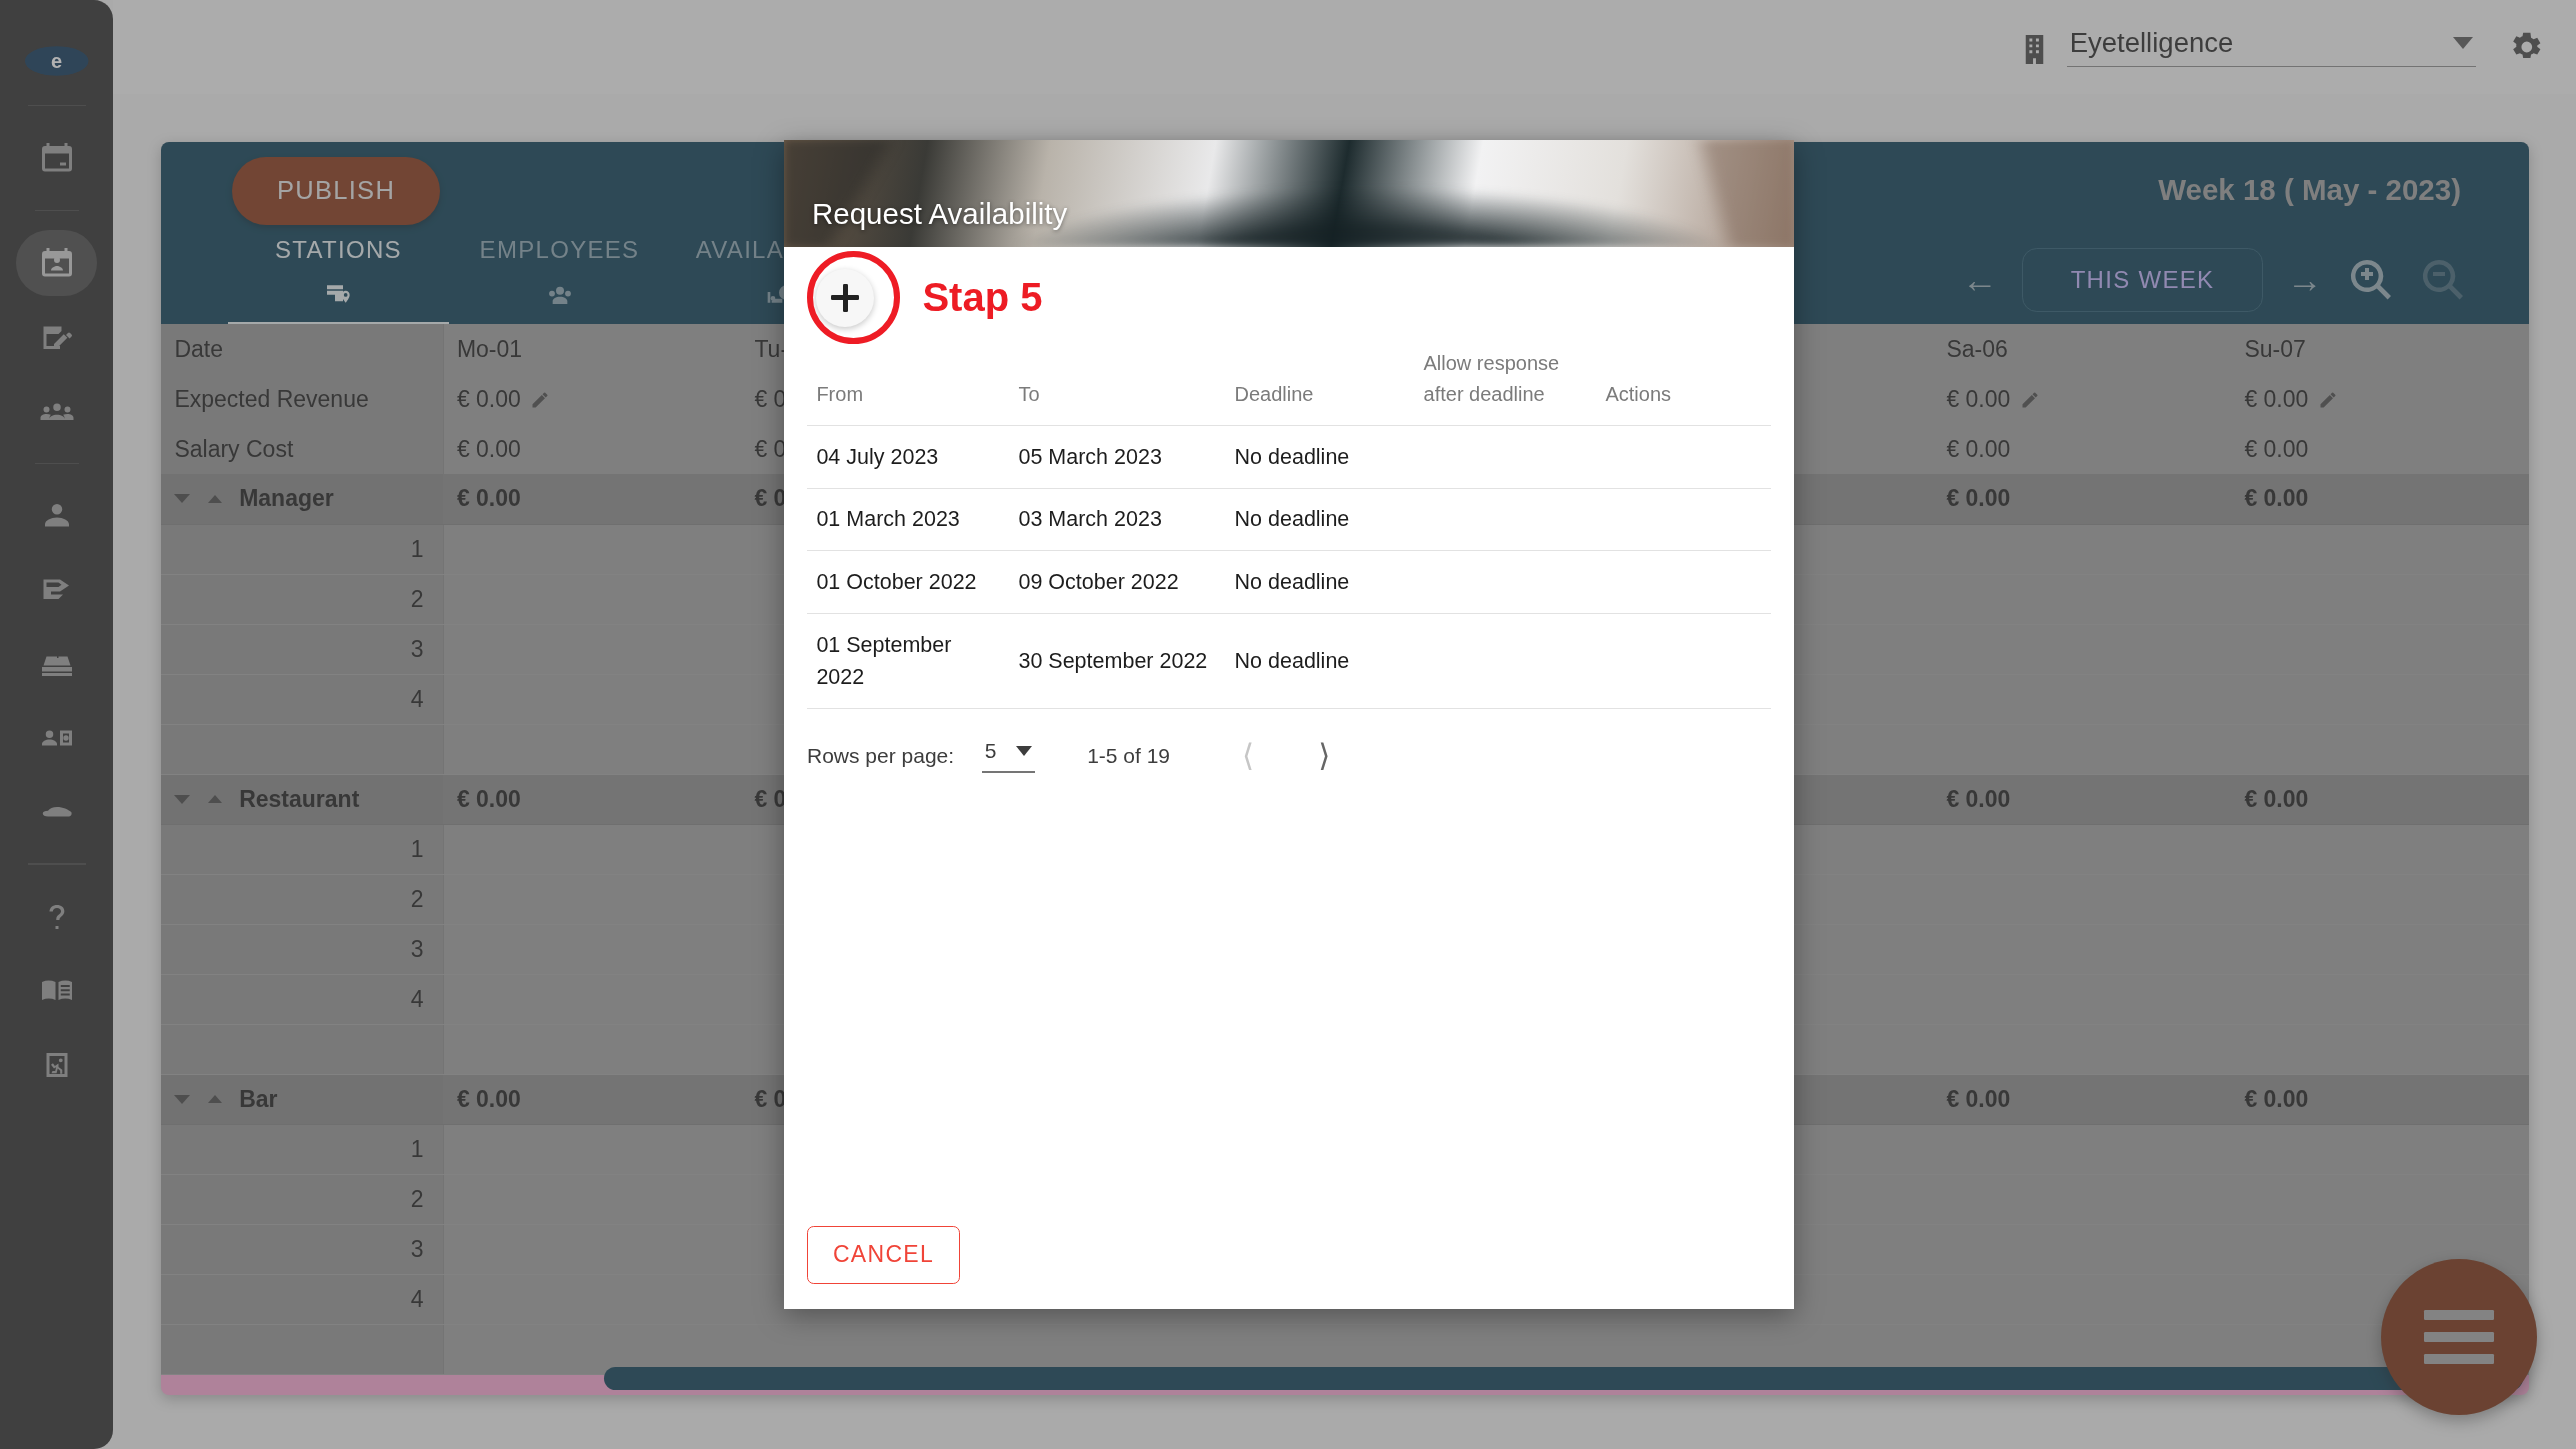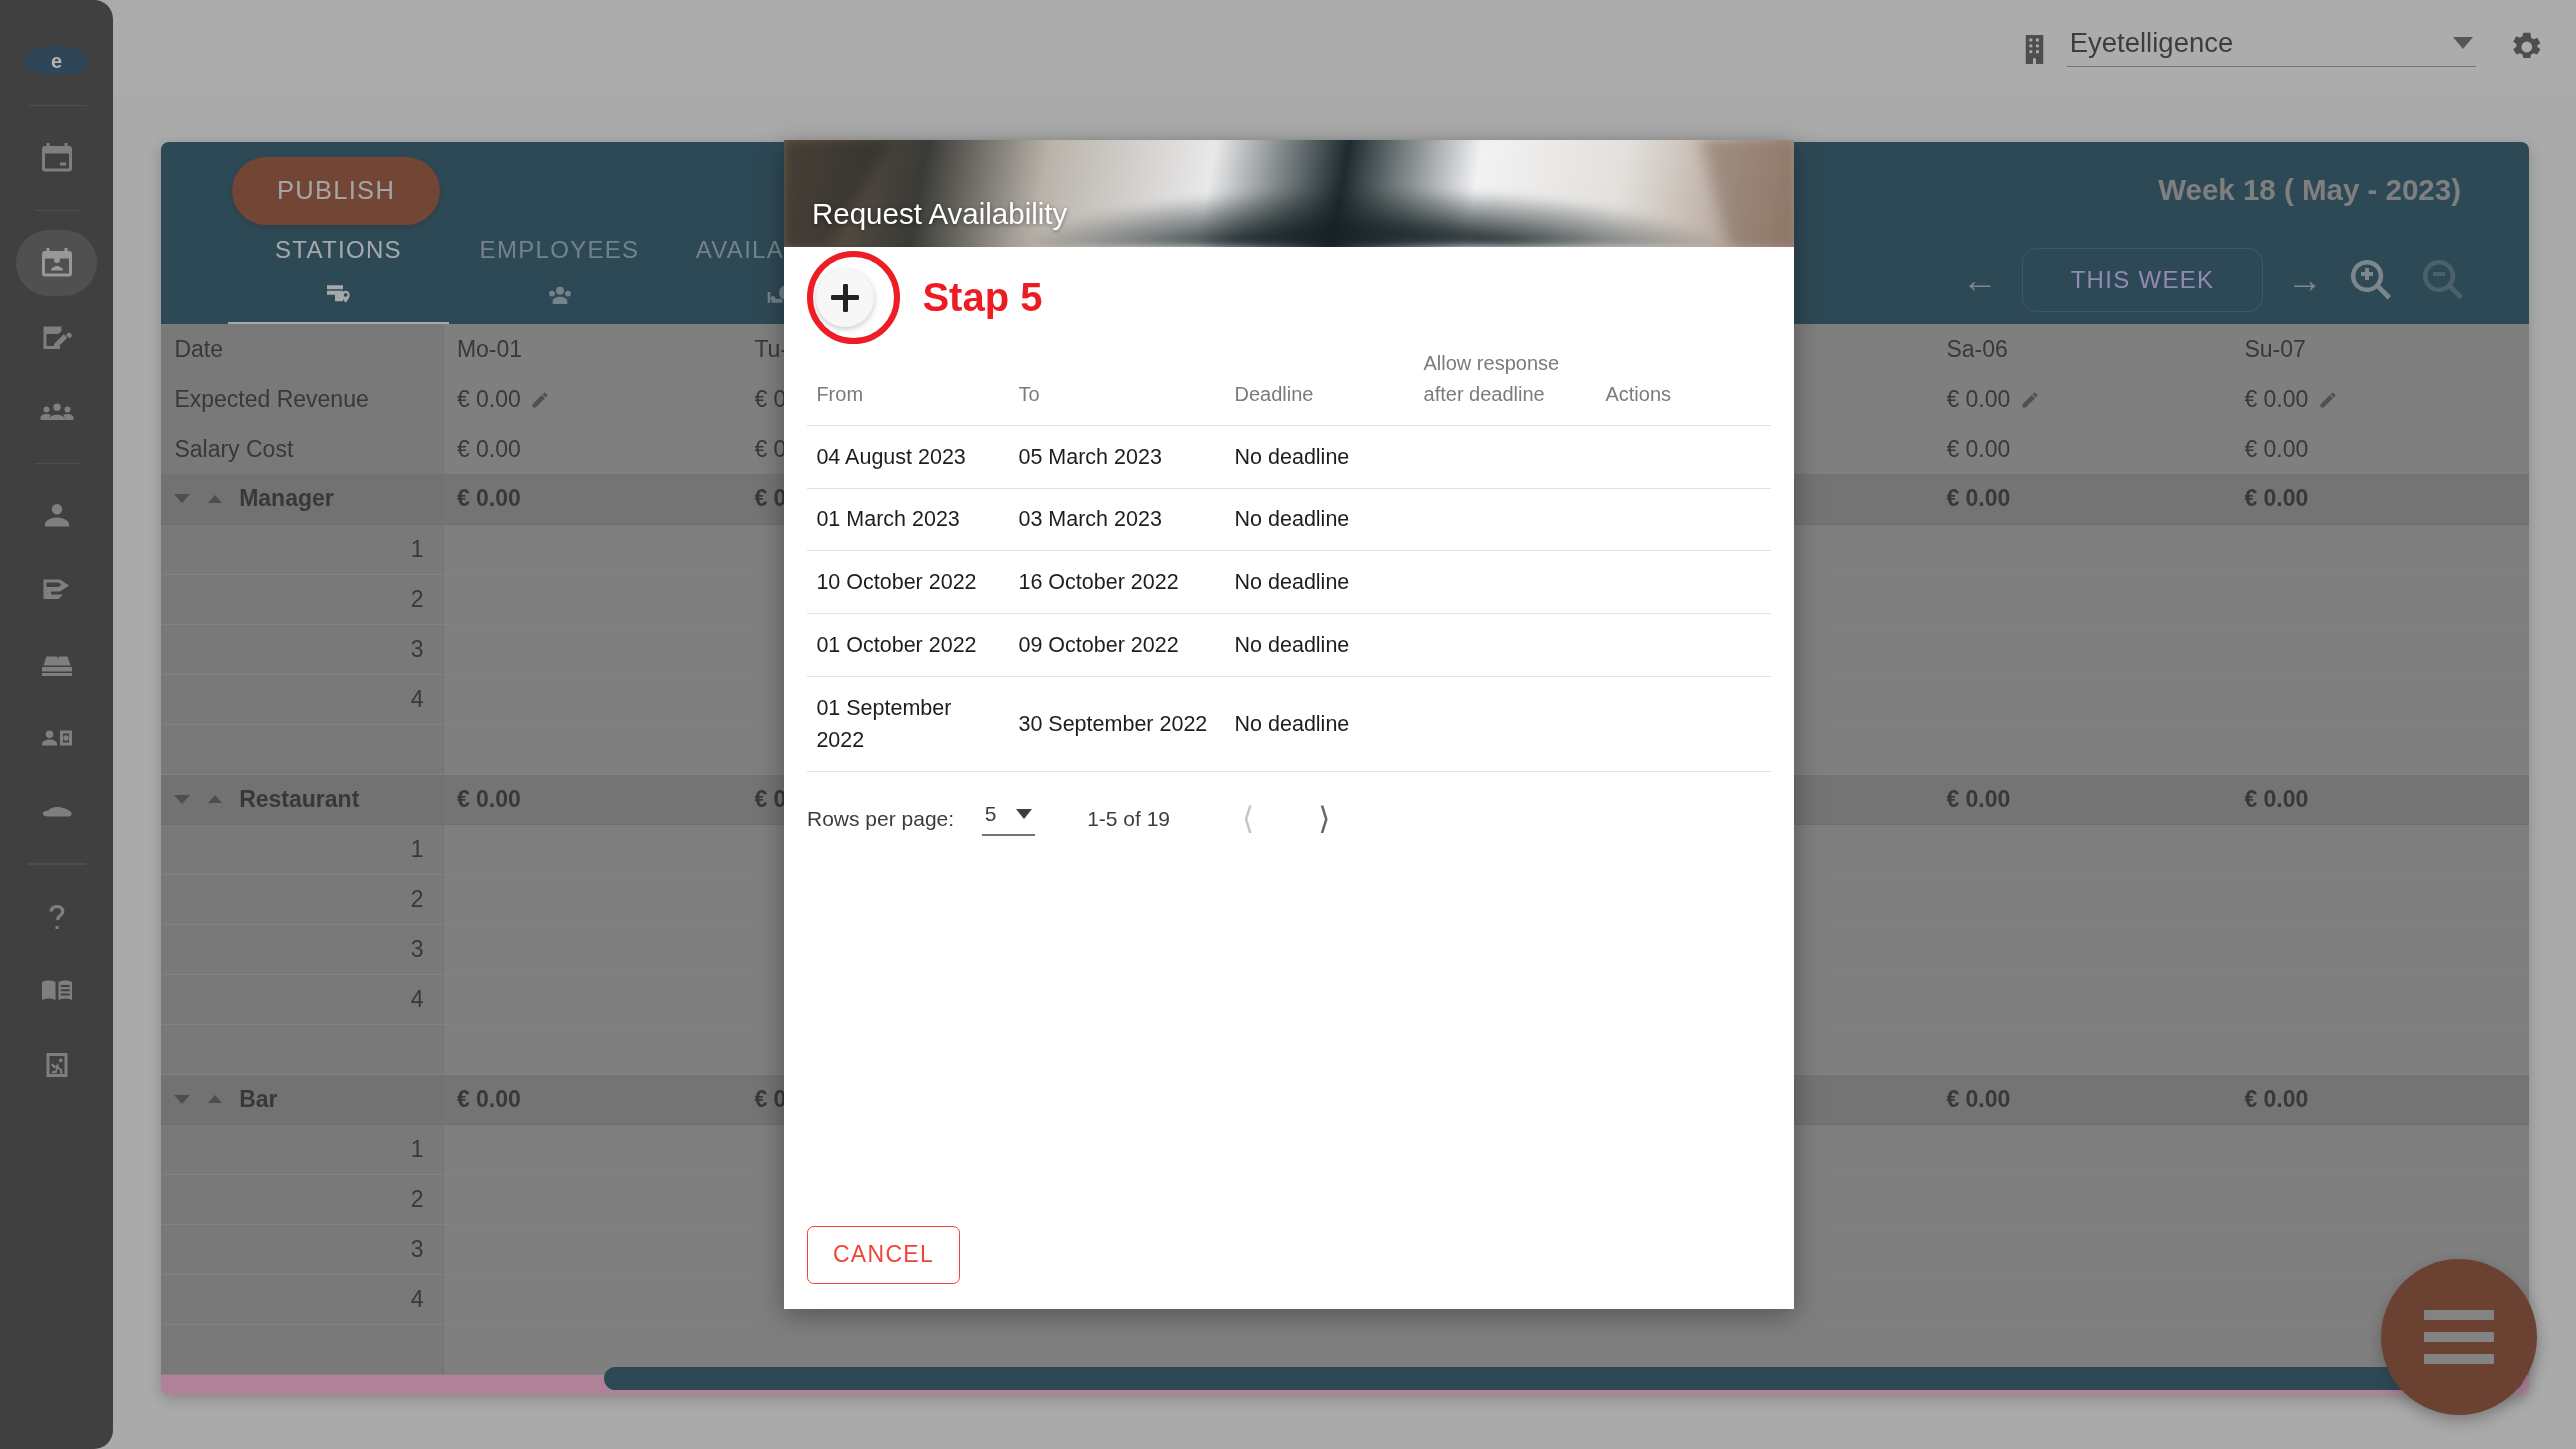--- a/index.html
+++ b/index.html
@@ -727,36 +727,29 @@
           <tr>
             <th>From</th>
             <th>To</th>
             <th>Deadline</th>
             <th>Allow response after deadline</th>
             <th>Actions</th>
           </tr>
         </thead>
         <tbody>
           <tr>
-            <td>04 August 2023</td>
+            <td>04 July 2023</td>
             <td>05 March 2023</td>
             <td>No deadline</td>
             <td></td>
             <td></td>
           </tr>
           <tr>
             <td>01 March 2023</td>
             <td>03 March 2023</td>
-            <td>No deadline</td>
-            <td></td>
-            <td></td>
-          </tr>
-          <tr>
-            <td>10 October 2022</td>
-            <td>16 October 2022</td>
             <td>No deadline</td>
             <td></td>
             <td></td>
           </tr>
           <tr>
             <td>01 October 2022</td>
             <td>09 October 2022</td>
             <td>No deadline</td>
             <td></td>
             <td></td>

